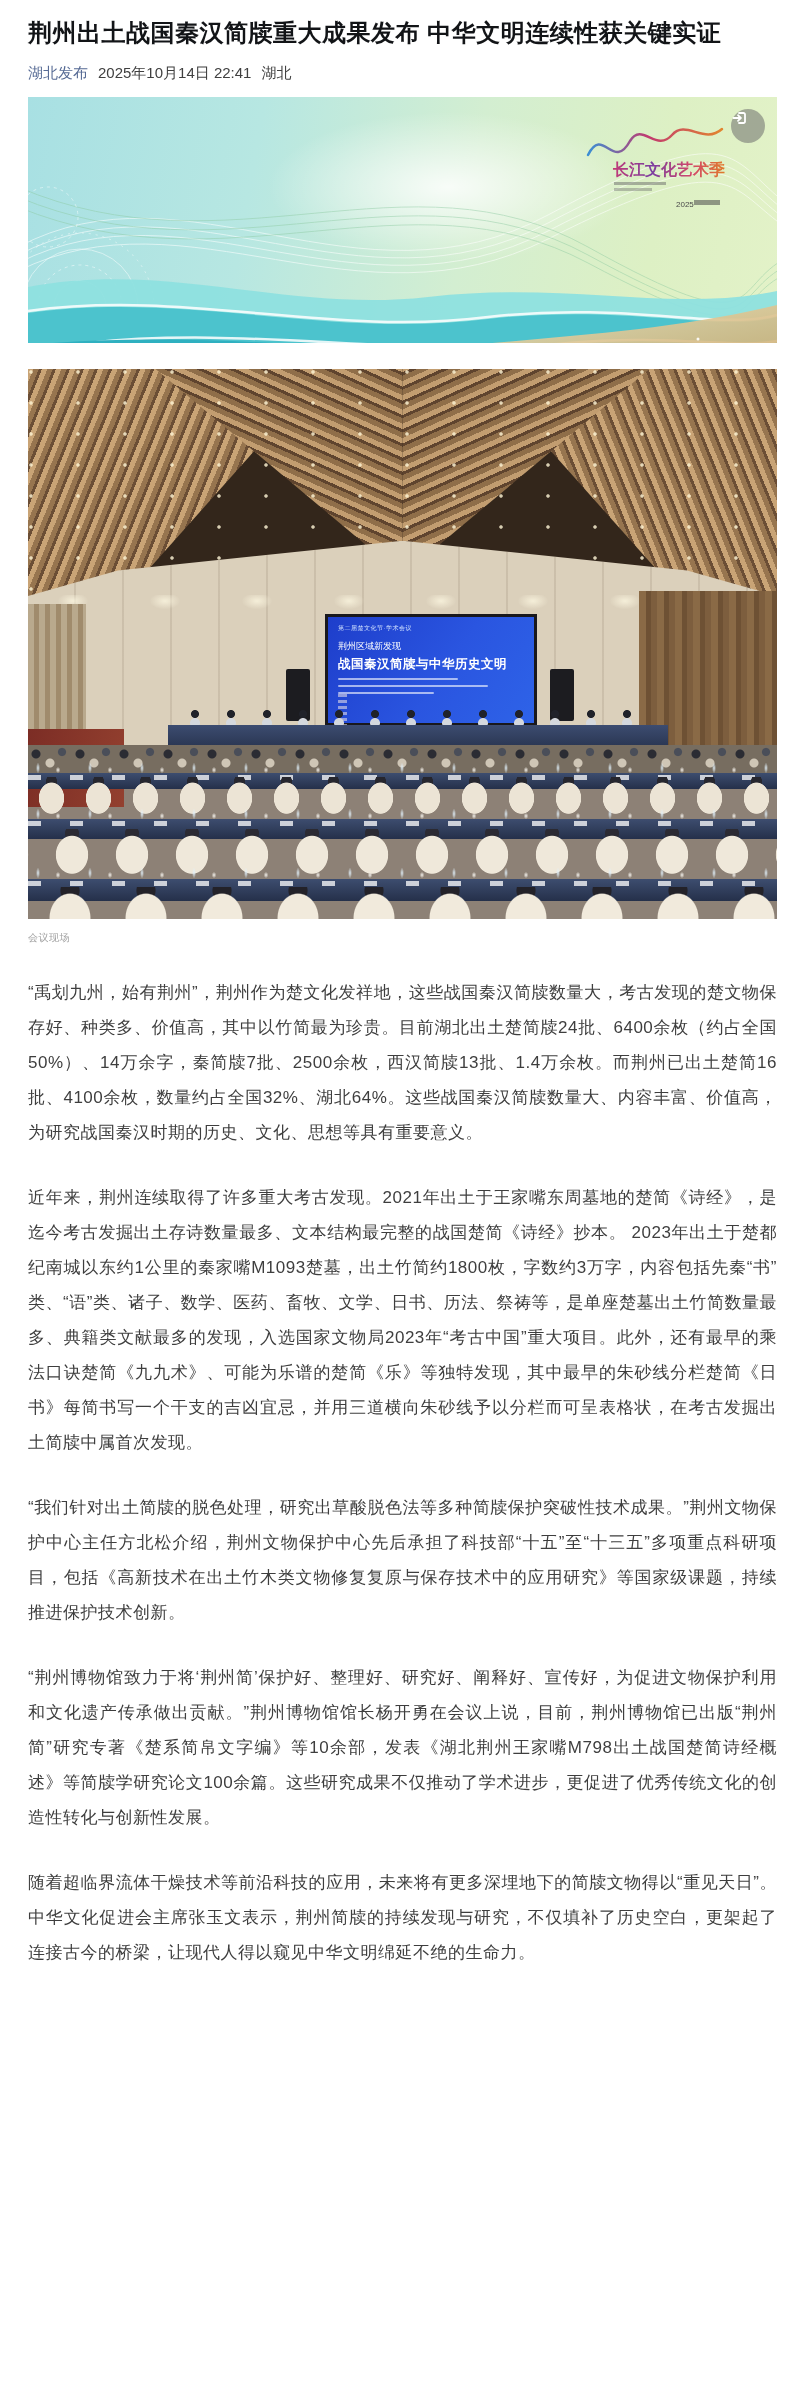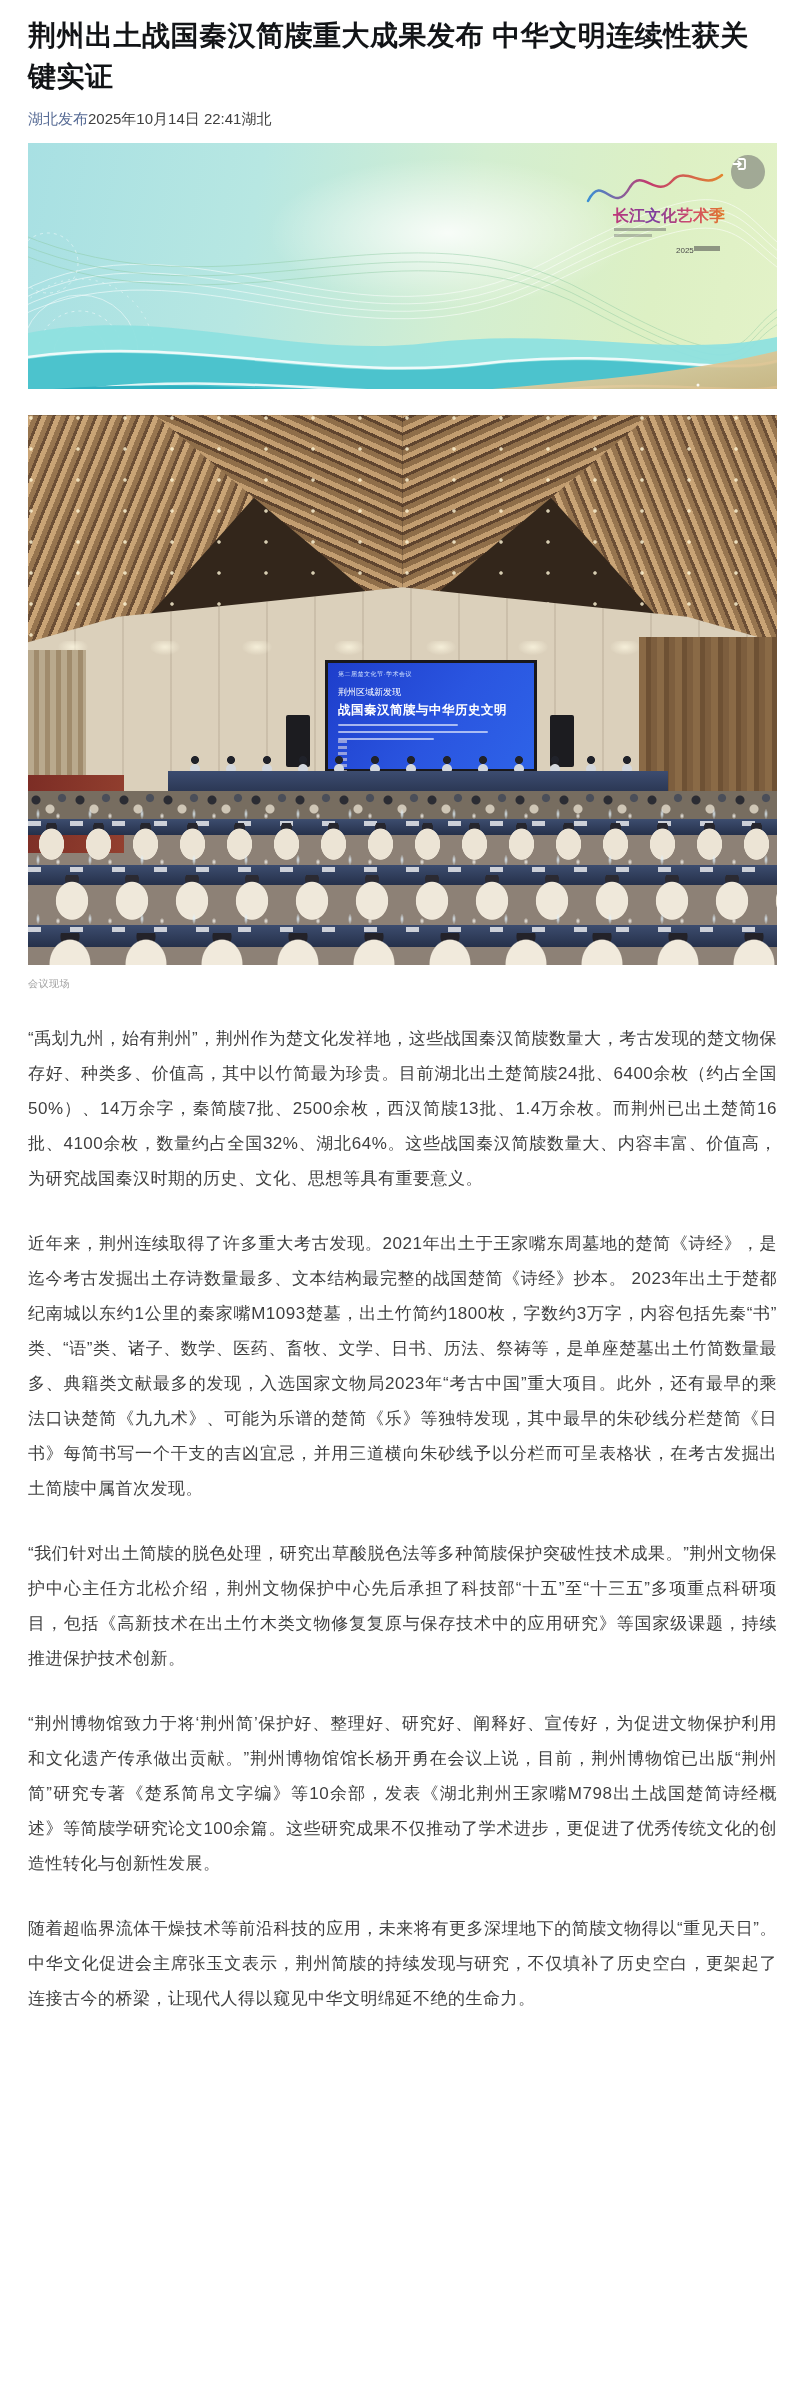--- a/index.html
+++ b/index.html
@@ -1,21 +1,21 @@
 <!DOCTYPE html>
 <html lang="zh"><head>
 <meta charset="utf-8">
 <style>
   html,body{margin:0;padding:0;background:#ffffff;}
   body{width:805px;font-family:"Liberation Sans","DejaVu Sans",sans-serif;color:#3e3e3e;}
   .page{padding:16px 28px 46px 28px;}
 
   
-  h1.title{margin:0;font-size:28px;line-height:1.45;font-weight:bold;color:#121417;letter-spacing:.5px;}
-  .byline{margin-top:12px;font-size:15px;line-height:20px;display:flex;align-items:center;}
+  h1.title{margin:0;font-size:24px;line-height:1.45;font-weight:bold;color:#121417;letter-spacing:.5px;}
+  .byline{margin-top:12px;font-size:15px;line-height:20px;display:flex;align-items:center;gap:10px;}
   .account{color:#576b95;cursor:pointer;}
   .date,.loc{color:#404040;}
 
   
   .banner{position:relative;width:749px;height:246px;margin-top:14px;overflow:hidden;
     background:linear-gradient(100deg,#a8e0e3 0%,#b7e7e2 30%,#d3eed1 58%,#ddf0c4 82%,#e3f2c8 100%);}
   .banner svg{position:absolute;inset:0;display:block;}
   .banner-expand{position:absolute;top:12px;right:12px;width:34px;height:34px;border-radius:50%;
     background:rgba(110,110,110,.55);display:flex;align-items:center;justify-content:center;cursor:pointer;}
 

